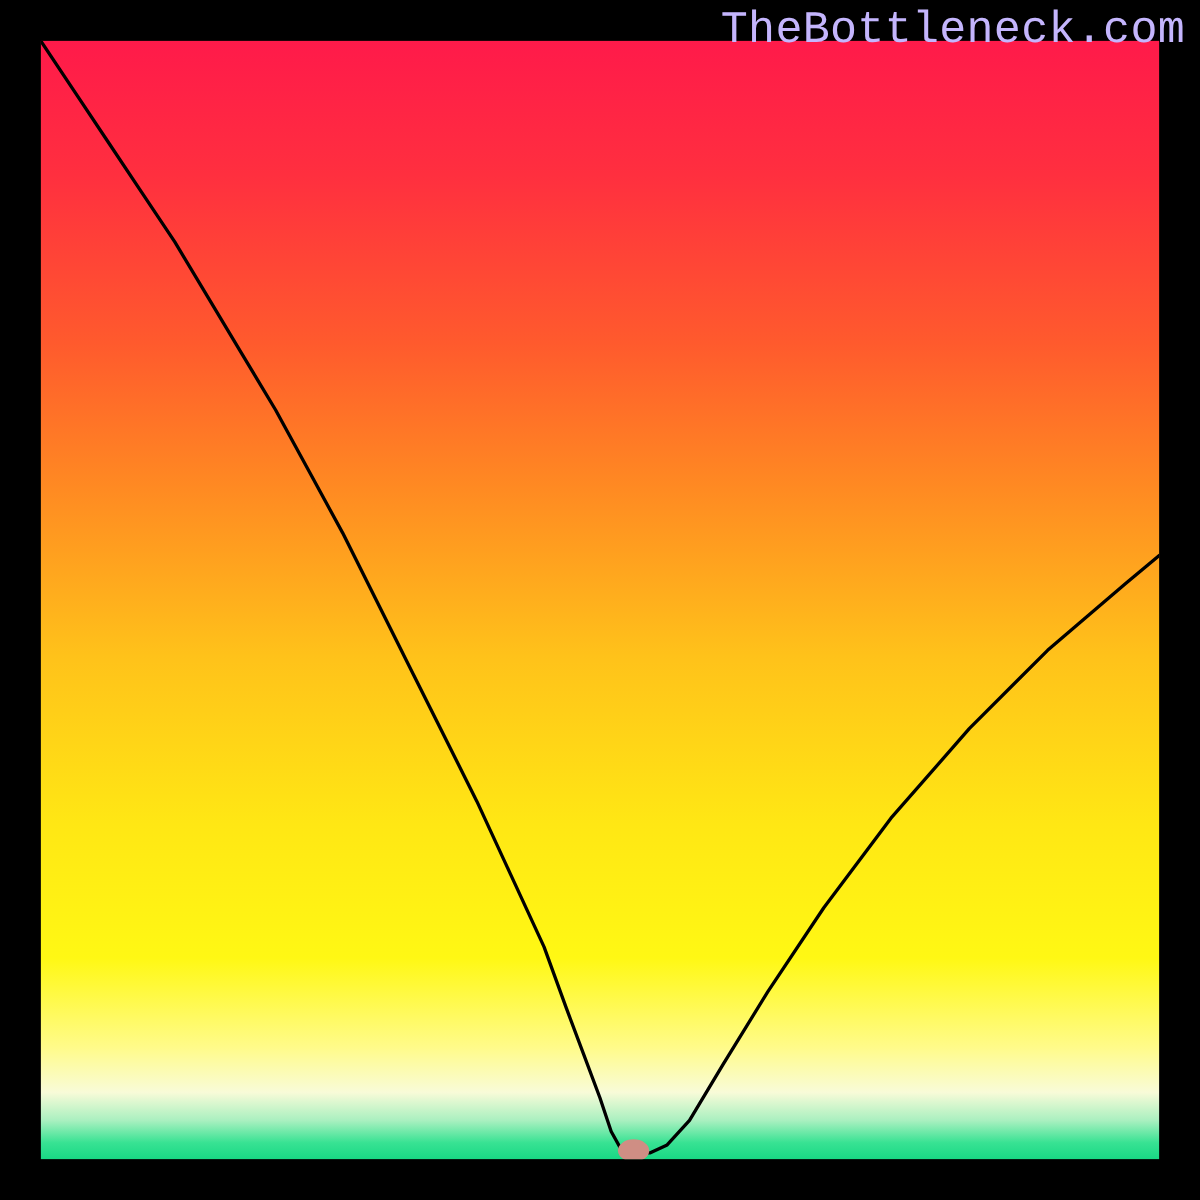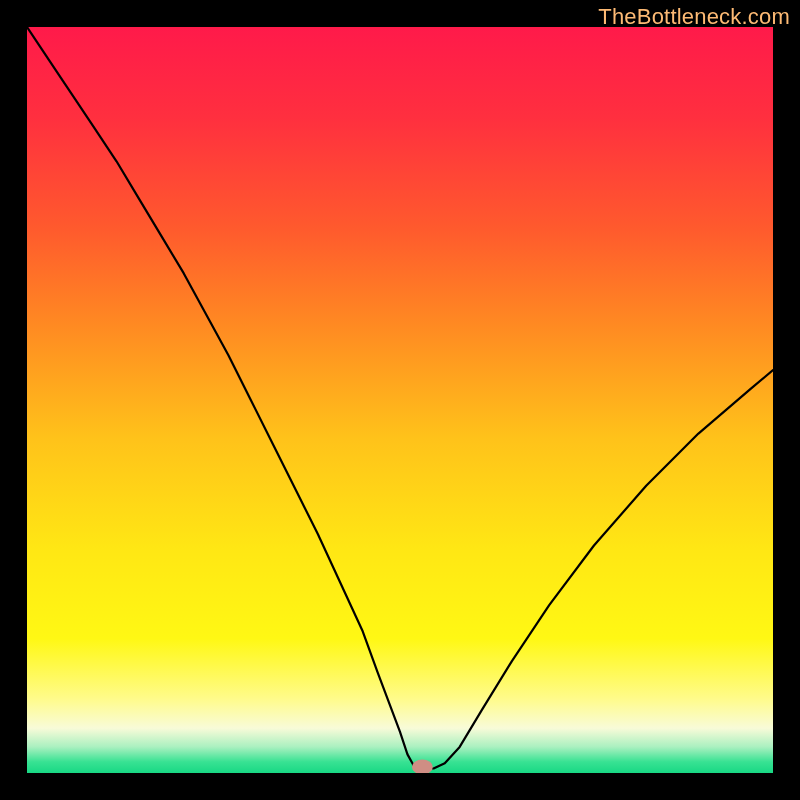--- a/index.html
+++ b/index.html
@@ -14,25 +14,26 @@
   .outer {
     position: relative;
     width: 800px;
     height: 800px;
     background: #000;
   }
   .watermark {
     position: absolute;
     top: 4px;
     right: 10px;
-    color: #fdba74;
-    font-size: 22px;
+    color: #c4b5fd;
+    font-size: 30px;
     font-weight: 500;
     letter-spacing: 0.2px;
     z-index: 10;
+    font-family: Liberation Mono, monospace;
   }
   .plot {
     position: absolute;
     left: 27px;
     top: 27px;
     width: 746px;
     height: 746px;
     overflow: hidden;
   }
   .plot svg {

